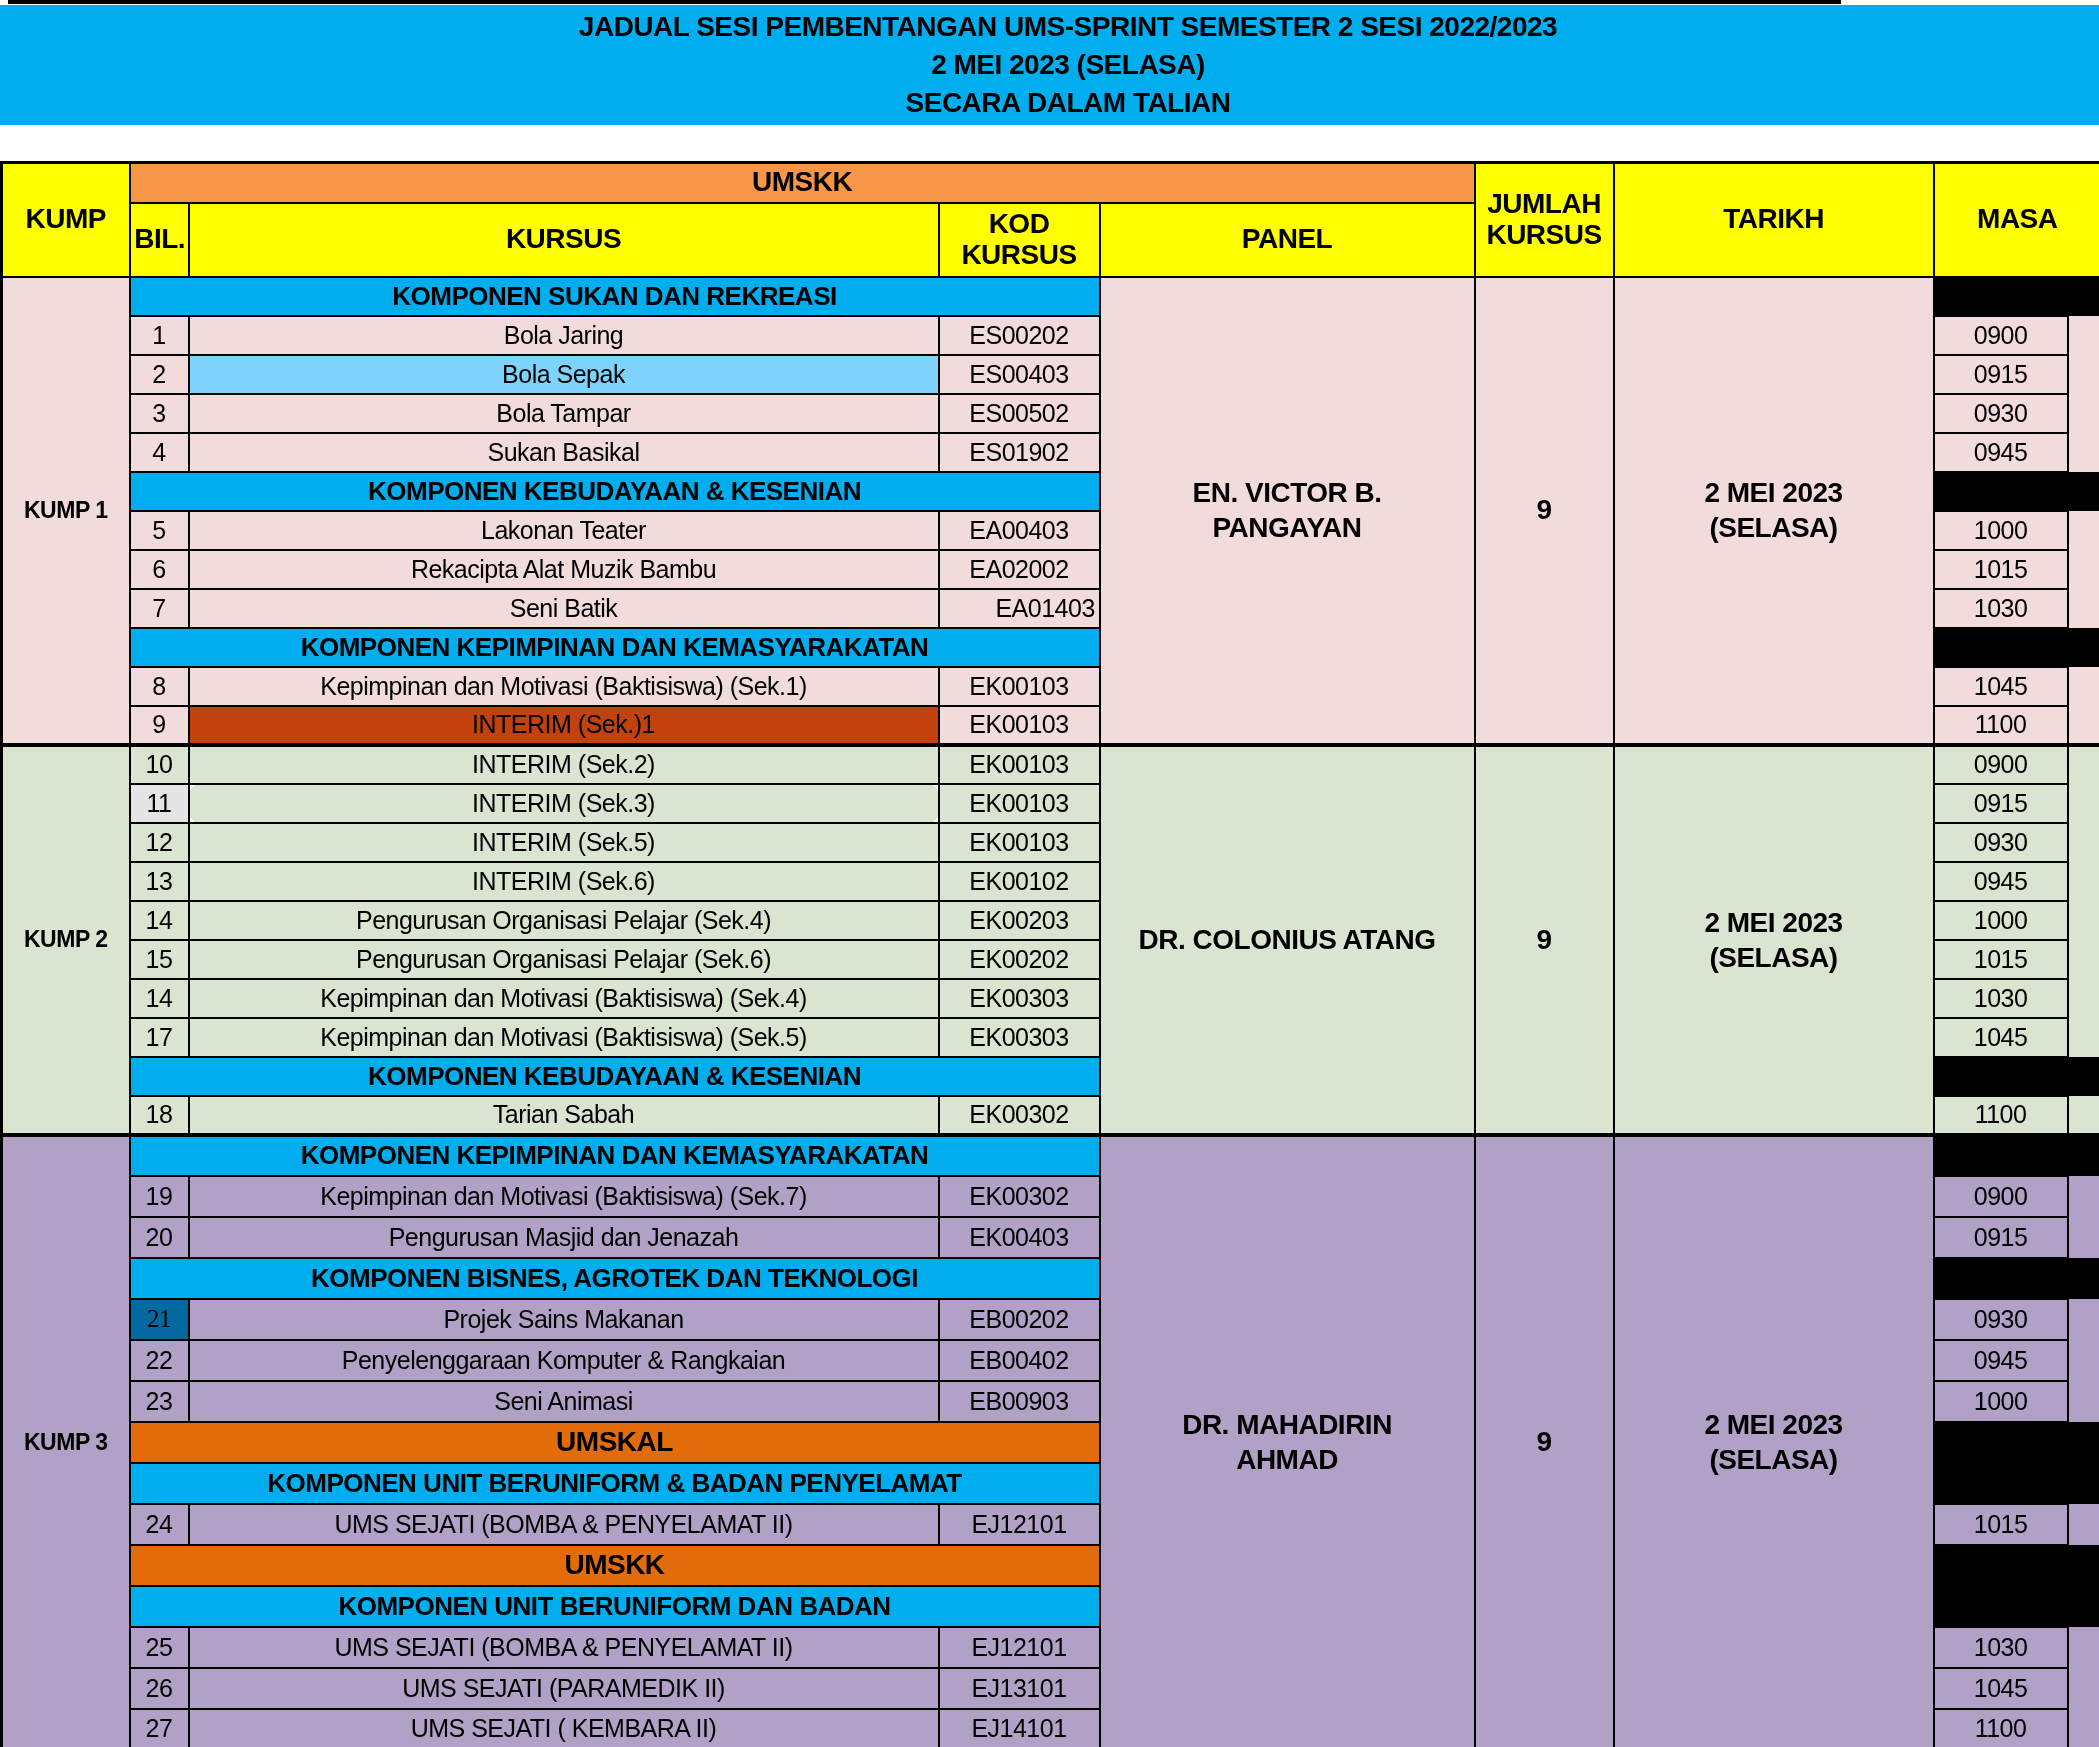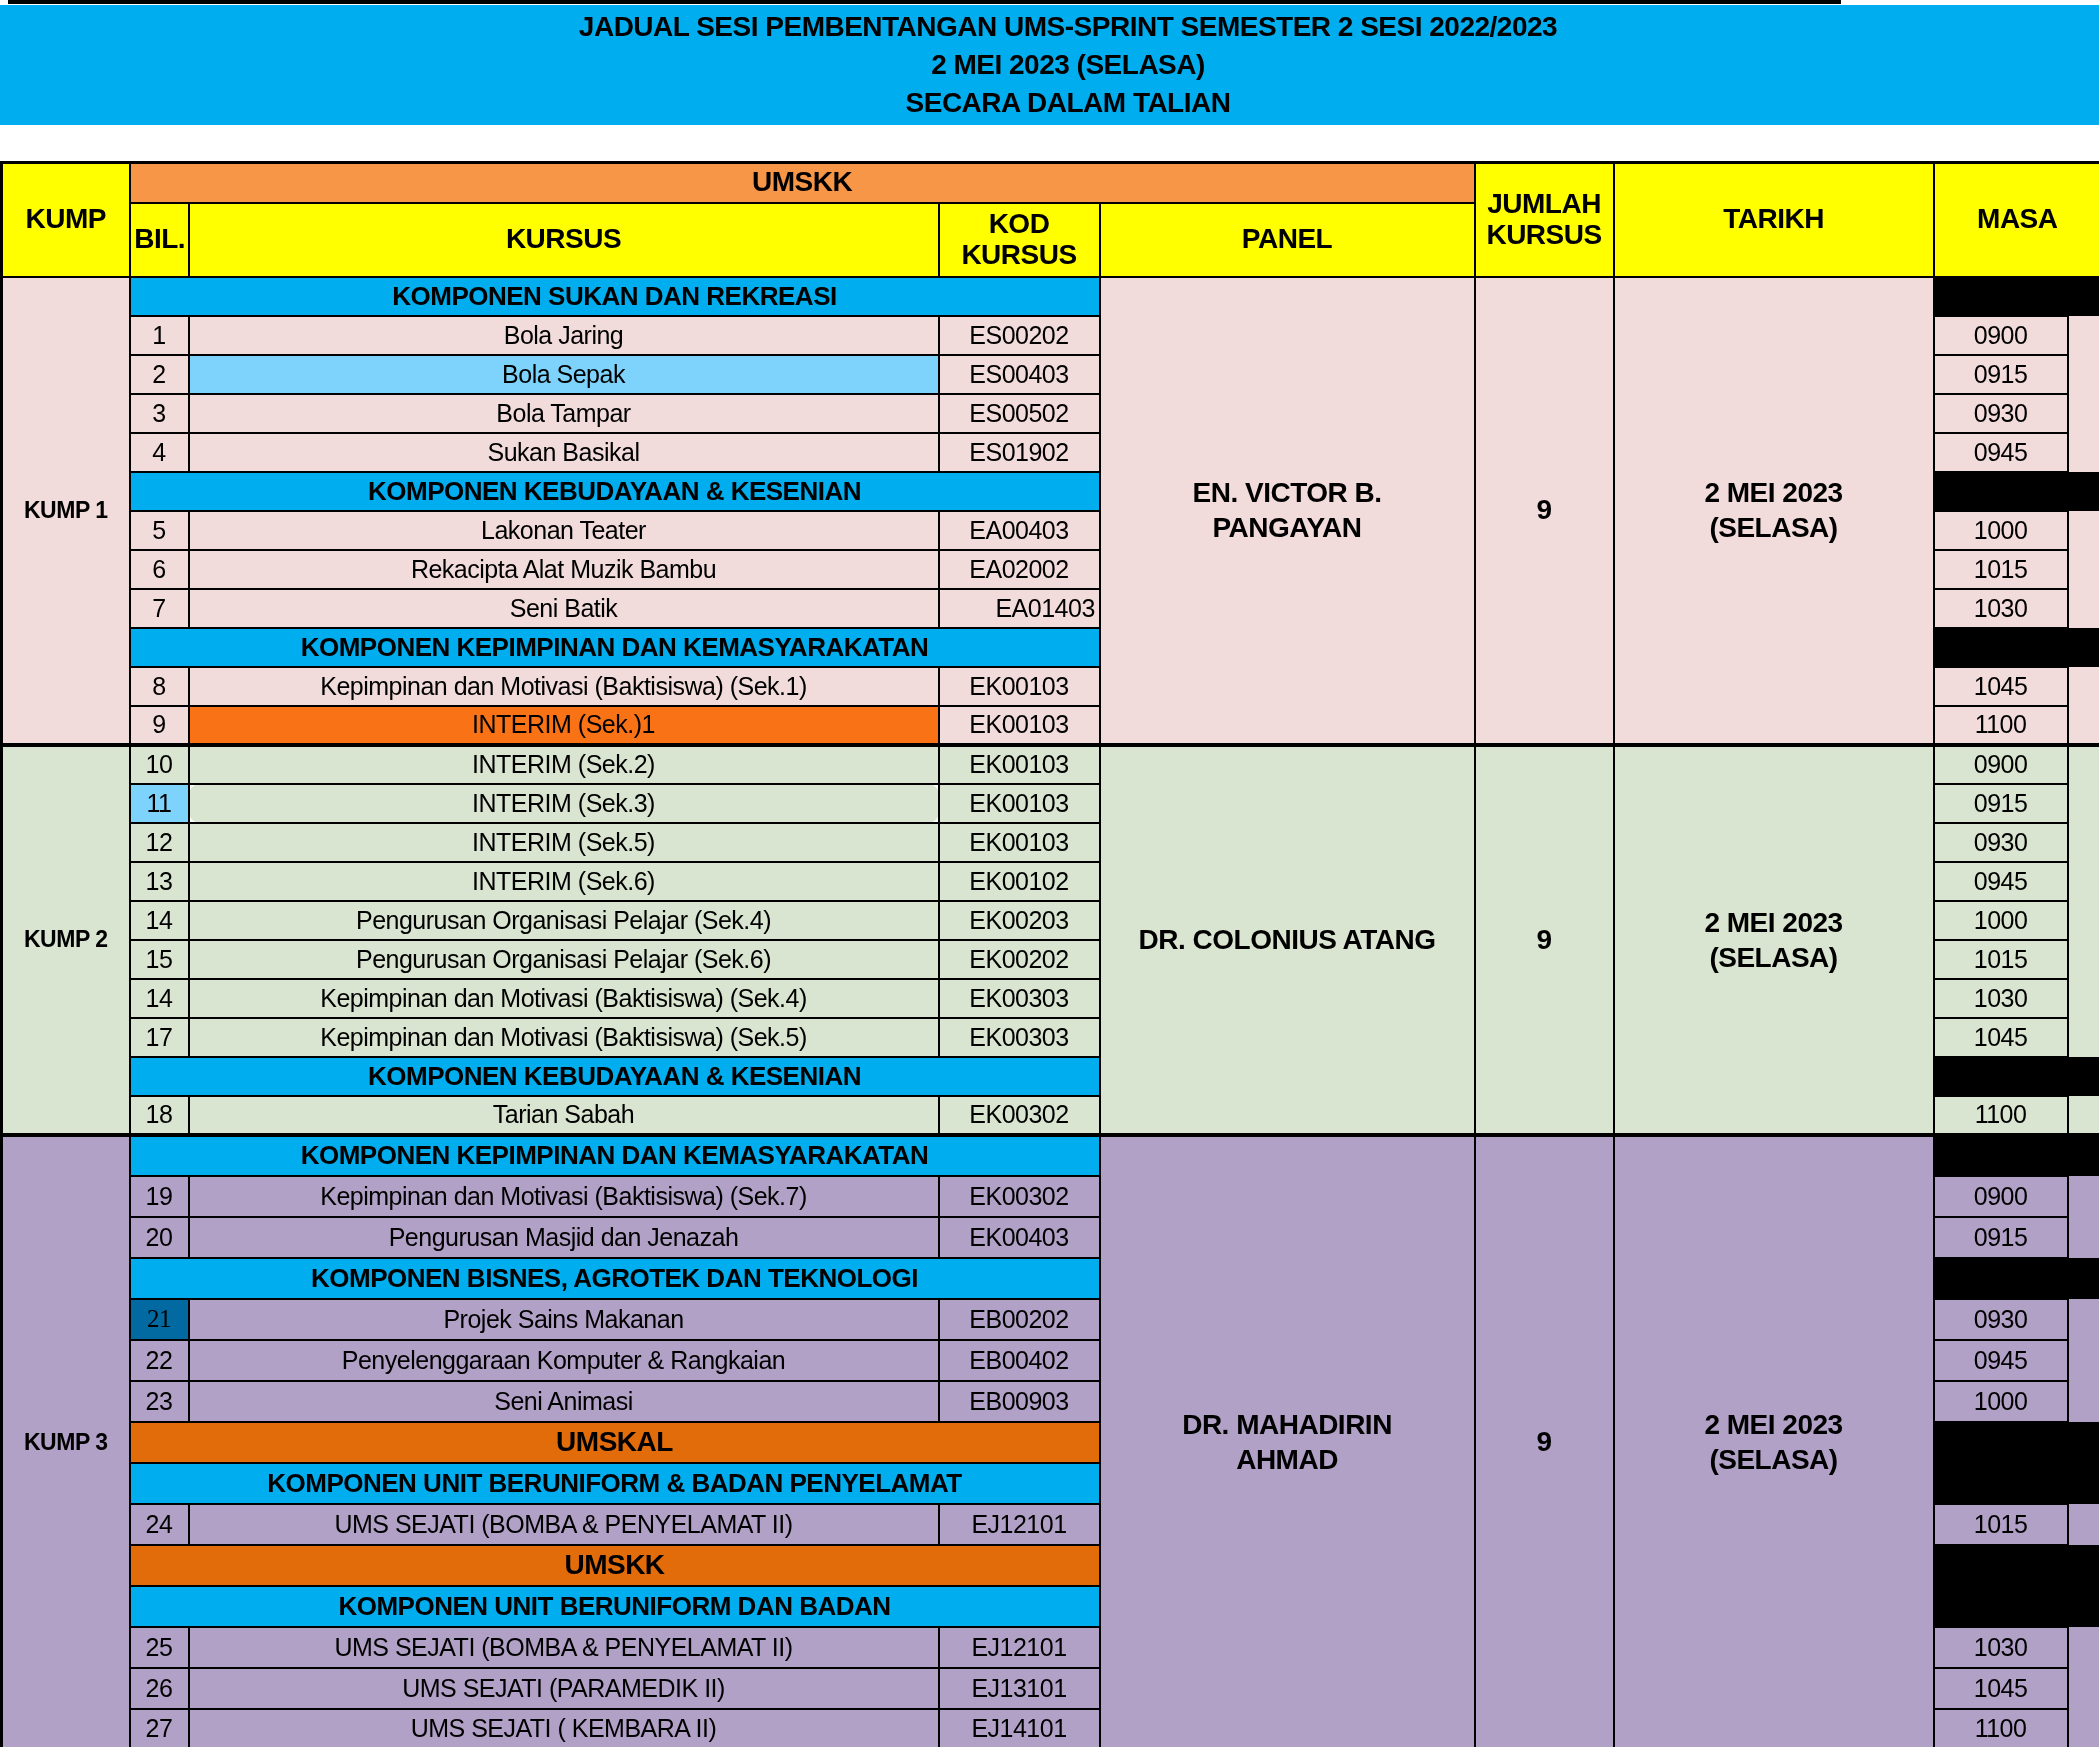--- a/index.html
+++ b/index.html
@@ -163,39 +163,39 @@
       </tr>
       <tr style="height: 39px;">
         <td class="bil" style="background: rgb(242, 220, 219);">8</td>
         <td class="kursus" style="background: rgb(242, 220, 219);">Kepimpinan dan Motivasi (Baktisiswa) (Sek.1)</td>
         <td class="kod" style="background: rgb(242, 220, 219);">EK00103</td>
         <td class="masa" style="background: rgb(242, 220, 219);">1045</td>
         <td class="edge" style="background: rgb(242, 220, 219);"></td>
       </tr>
       <tr style="height: 39px;">
         <td class="bil" style="background: rgb(242, 220, 219);">9</td>
-        <td class="kursus" style="background: #f97316;">INTERIM (Sek.)1</td>
+        <td class="kursus" style="background: #c2410c;">INTERIM (Sek.)1</td>
         <td class="kod" style="background: rgb(242, 220, 219);">EK00103</td>
         <td class="masa" style="background: rgb(242, 220, 219);">1100</td>
         <td class="edge" style="background: rgb(242, 220, 219);"></td>
       </tr>
       <tr class="group-start" style="height: 39px;">
         <td class="kump-cell" rowspan="10" style="background: rgb(217, 229, 208);">KUMP 2</td>
         <td class="bil" style="background: rgb(217, 229, 208);">10</td>
         <td class="kursus" style="background: rgb(217, 229, 208);">INTERIM (Sek.2)</td>
         <td class="kod" style="background: rgb(217, 229, 208);">EK00103</td>
         <td class="panel" rowspan="10" style="background: rgb(217, 229, 208);">DR. COLONIUS ATANG</td>
         <td class="jumlah" rowspan="10" style="background: rgb(217, 229, 208);">9</td>
         <td class="tarikh" rowspan="10" style="background: rgb(217, 229, 208);">2 MEI 2023
 (SELASA)</td>
         <td class="masa" style="background: rgb(217, 229, 208);">0900</td>
         <td class="edge" style="background: rgb(217, 229, 208);"></td>
       </tr>
       <tr style="height: 39px;">
-        <td class="bil" style="background: #7dd3fc; margin-top: 28px;">11</td>
+        <td class="bil" style="background: #e5e5e5; margin-top: 28px;">11</td>
         <td class="kursus" style="background: rgb(217, 229, 208); border-radius: 11px;">INTERIM (Sek.3)</td>
         <td class="kod" style="background: rgb(217, 229, 208);">EK00103</td>
         <td class="masa" style="background: rgb(217, 229, 208);">0915</td>
         <td class="edge" style="background: rgb(217, 229, 208);"></td>
       </tr>
       <tr style="height: 39px;">
         <td class="bil" style="background: rgb(217, 229, 208);">12</td>
         <td class="kursus" style="background: rgb(217, 229, 208);">INTERIM (Sek.5)</td>
         <td class="kod" style="background: rgb(217, 229, 208);">EK00103</td>
         <td class="masa" style="background: rgb(217, 229, 208);">0930</td>

